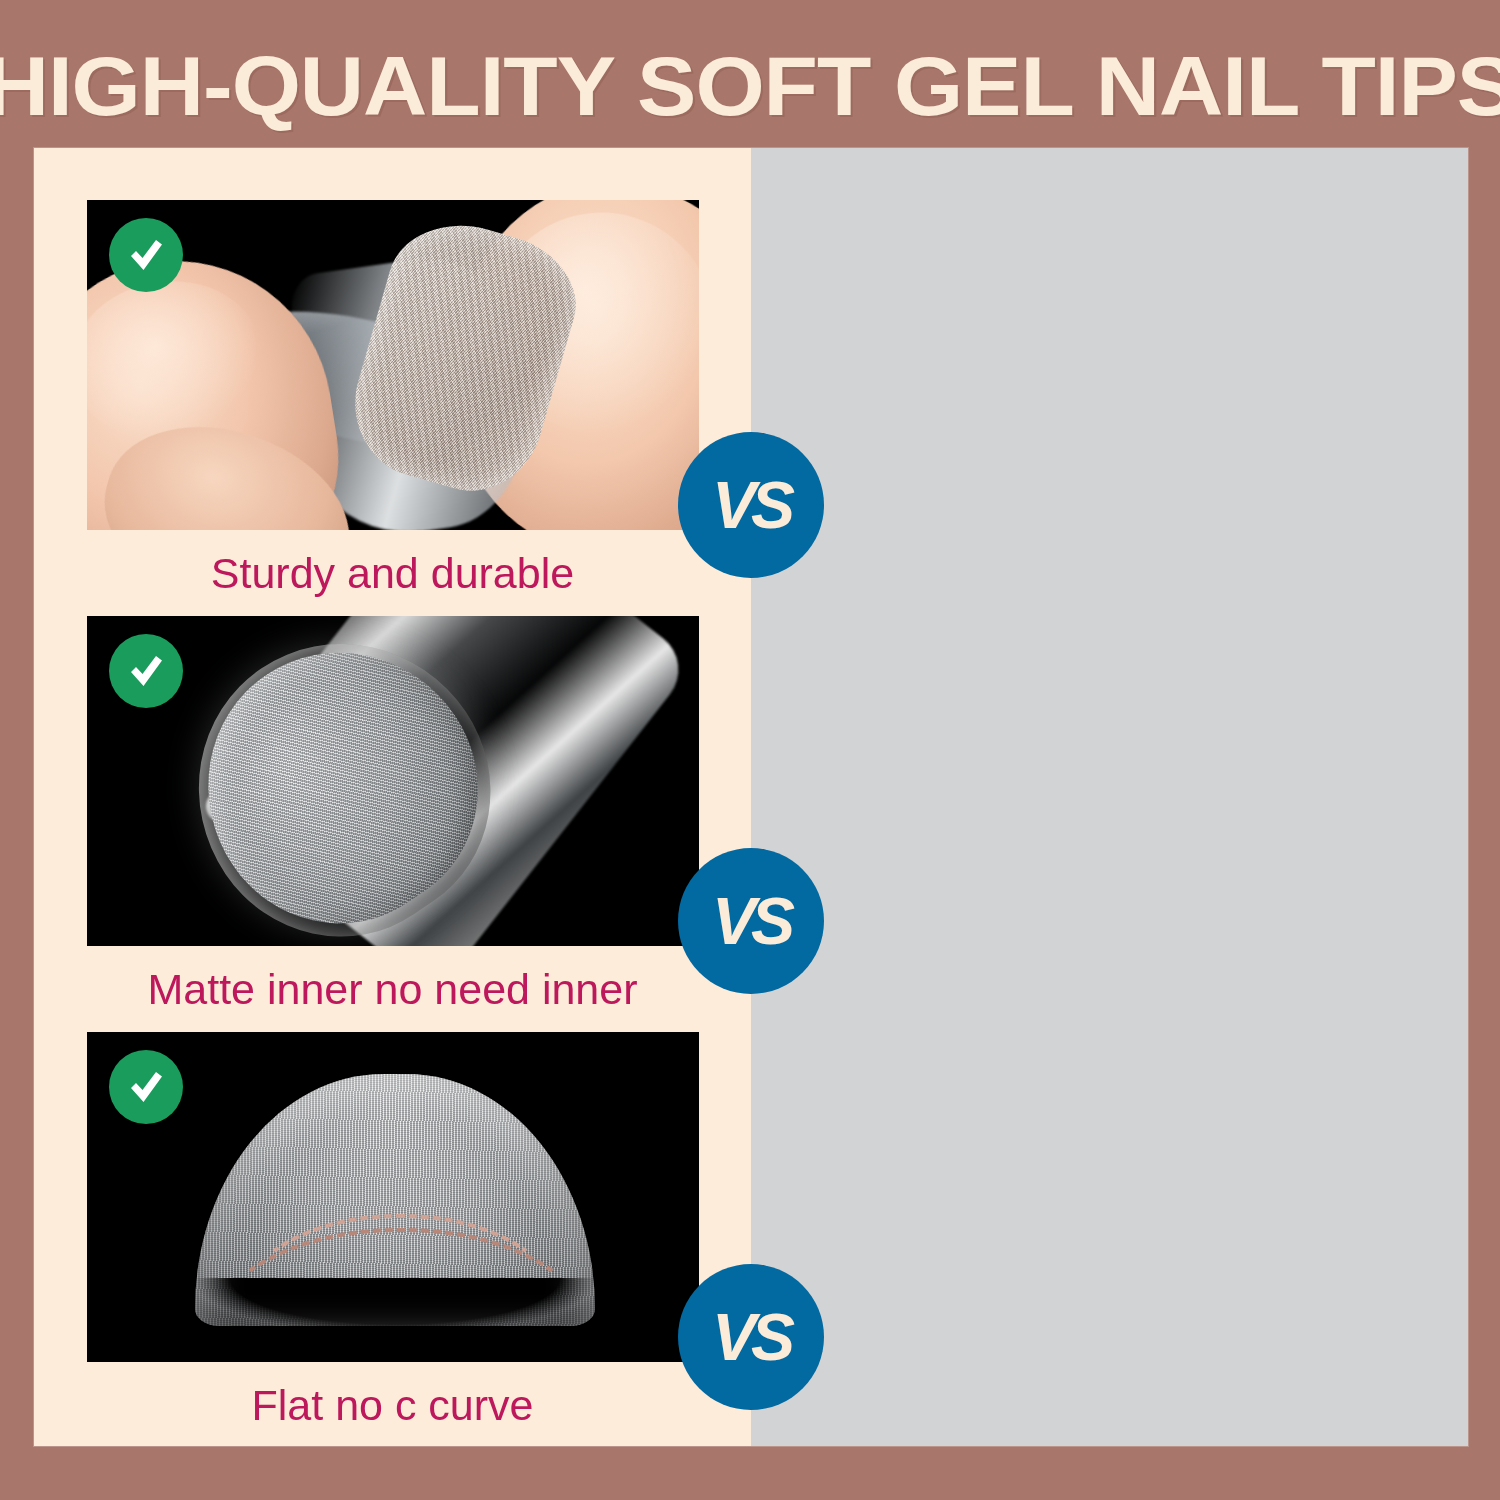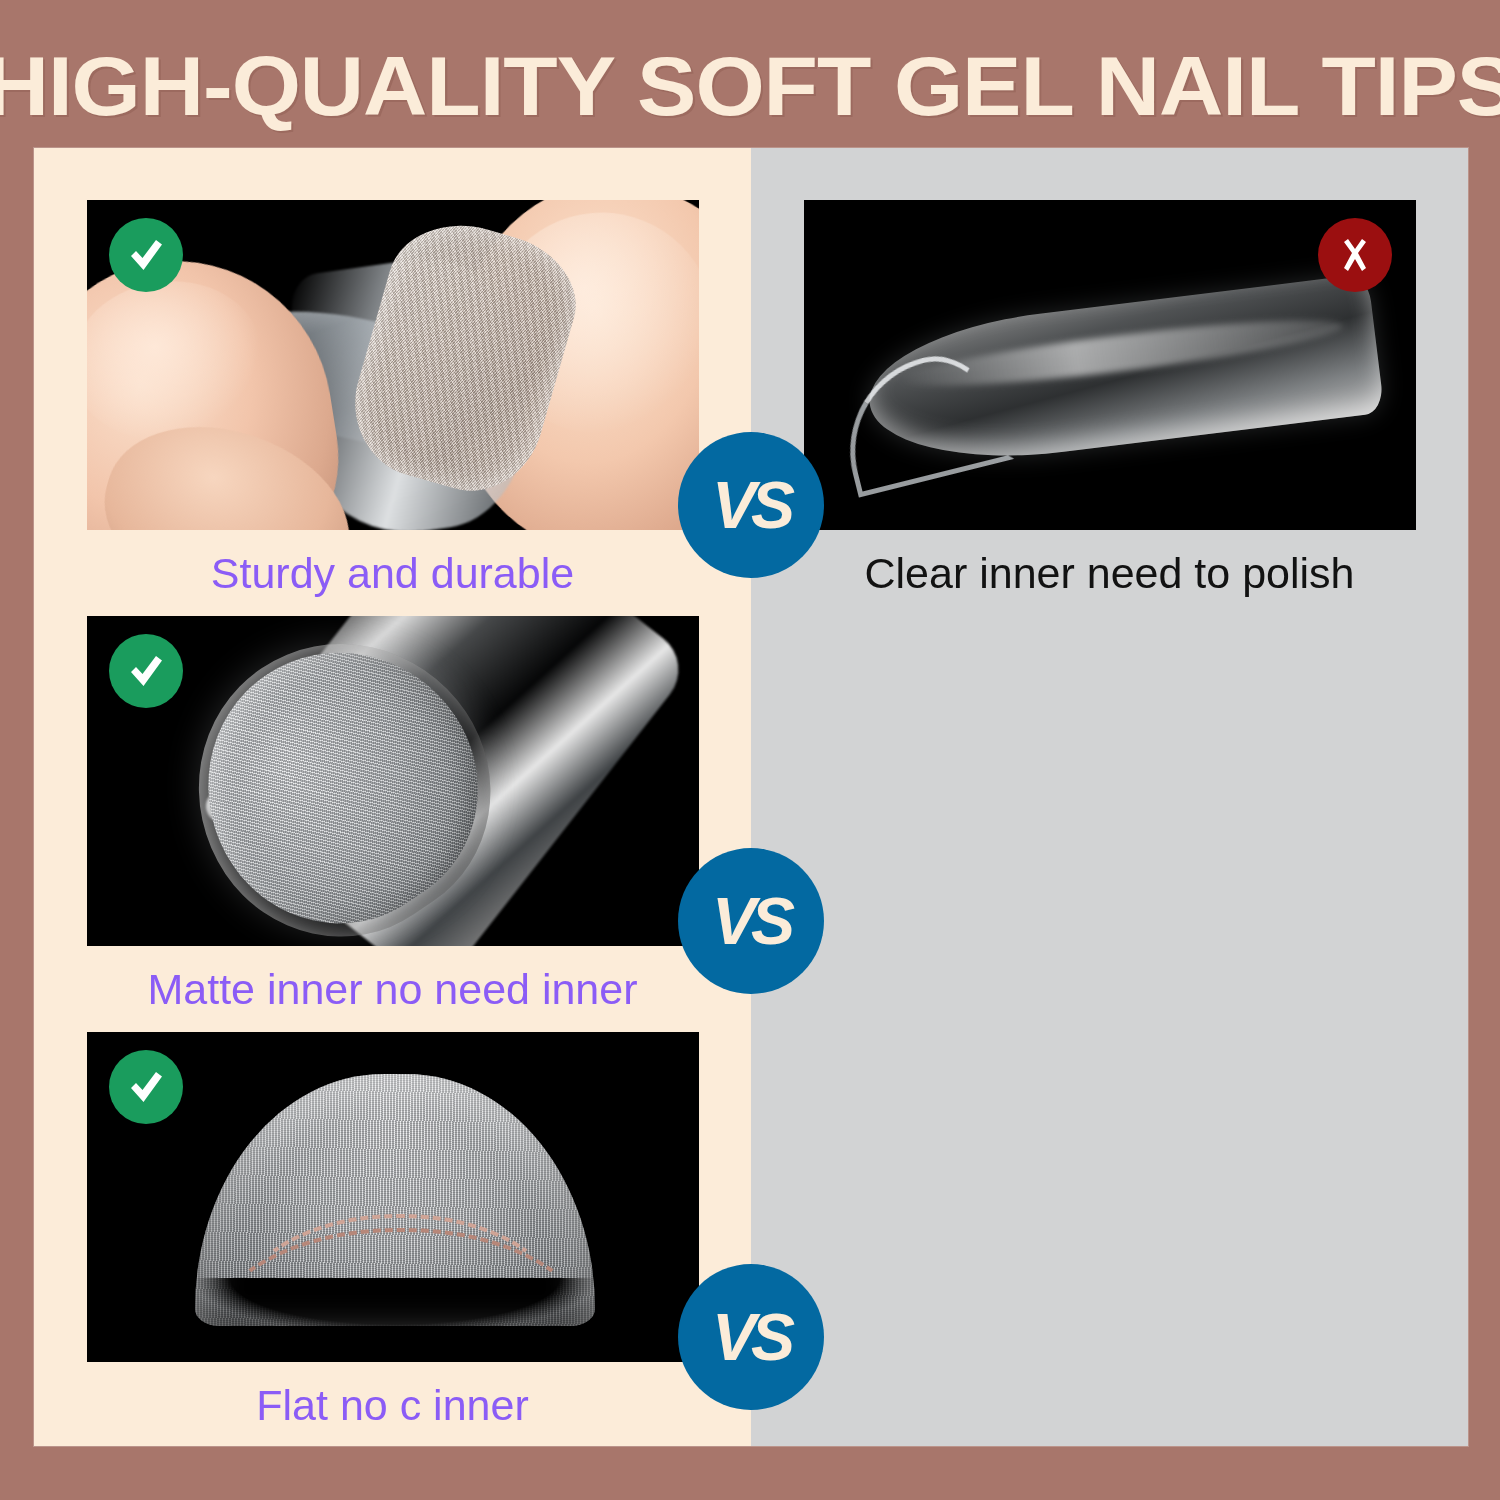--- a/index.html
+++ b/index.html
@@ -82,21 +82,21 @@
     background: #000;
     overflow: hidden;
   }
   .caption {
     width: 100%;
     text-align: center;
     font-size: 43px;
     line-height: 86px;
     white-space: nowrap;
   }
-  .good .caption { color: #8b5cf6; }
+  .good .caption { color: #be185d; }
   .bad  .caption { color: #121212; }
 
   
   .badge {
     position: absolute;
     width: 74px;
     height: 74px;
     border-radius: 50%;
     z-index: 9;
     display: flex;
@@ -415,39 +415,27 @@
         <div class="photo">
           <div class="s3l-dome"></div>
           <div class="s3l-dash a"></div>
           <div class="s3l-dash b"></div>
           <div class="badge check">
             <svg width="46" height="46" viewBox="0 0 46 46" aria-hidden="true">
               <path d="M8 24 L13 19 L19.5 26 L33 8 L39 12.5 L20.5 38 Z" fill="#ffffff"></path>
             </svg>
           </div>
         </div>
-        <div class="caption">Flat no c inner</div>
+        <div class="caption">Flat no c curve</div>
       </div>
     </div>
 
     <div class="column bad">
 
 
-      <div class="cell">
-        <div class="photo">
-          <div class="s2r-tip"></div>
-          <div class="s2r-hook"></div>
-          <div class="badge cross">
-            <svg width="46" height="46" viewBox="0 0 46 46" aria-hidden="true">
-              <path d="M12 10 L16 7 L23 17 L30 7 L34 10 L26 21 L34 36 L30 39 L23 27 L16 39 L12 36 L20 21 Z" fill="#ffffff"></path>
-            </svg>
-          </div>
-        </div>
-        <div class="caption">Clear inner need to polish</div>
-      </div>
 
     </div>
 
     <div class="vs-badge" id="vs-1">VS</div>
     <div class="vs-badge" id="vs-2">VS</div>
     <div class="vs-badge" id="vs-3">VS</div>
 
   </div>
 </div>
 

